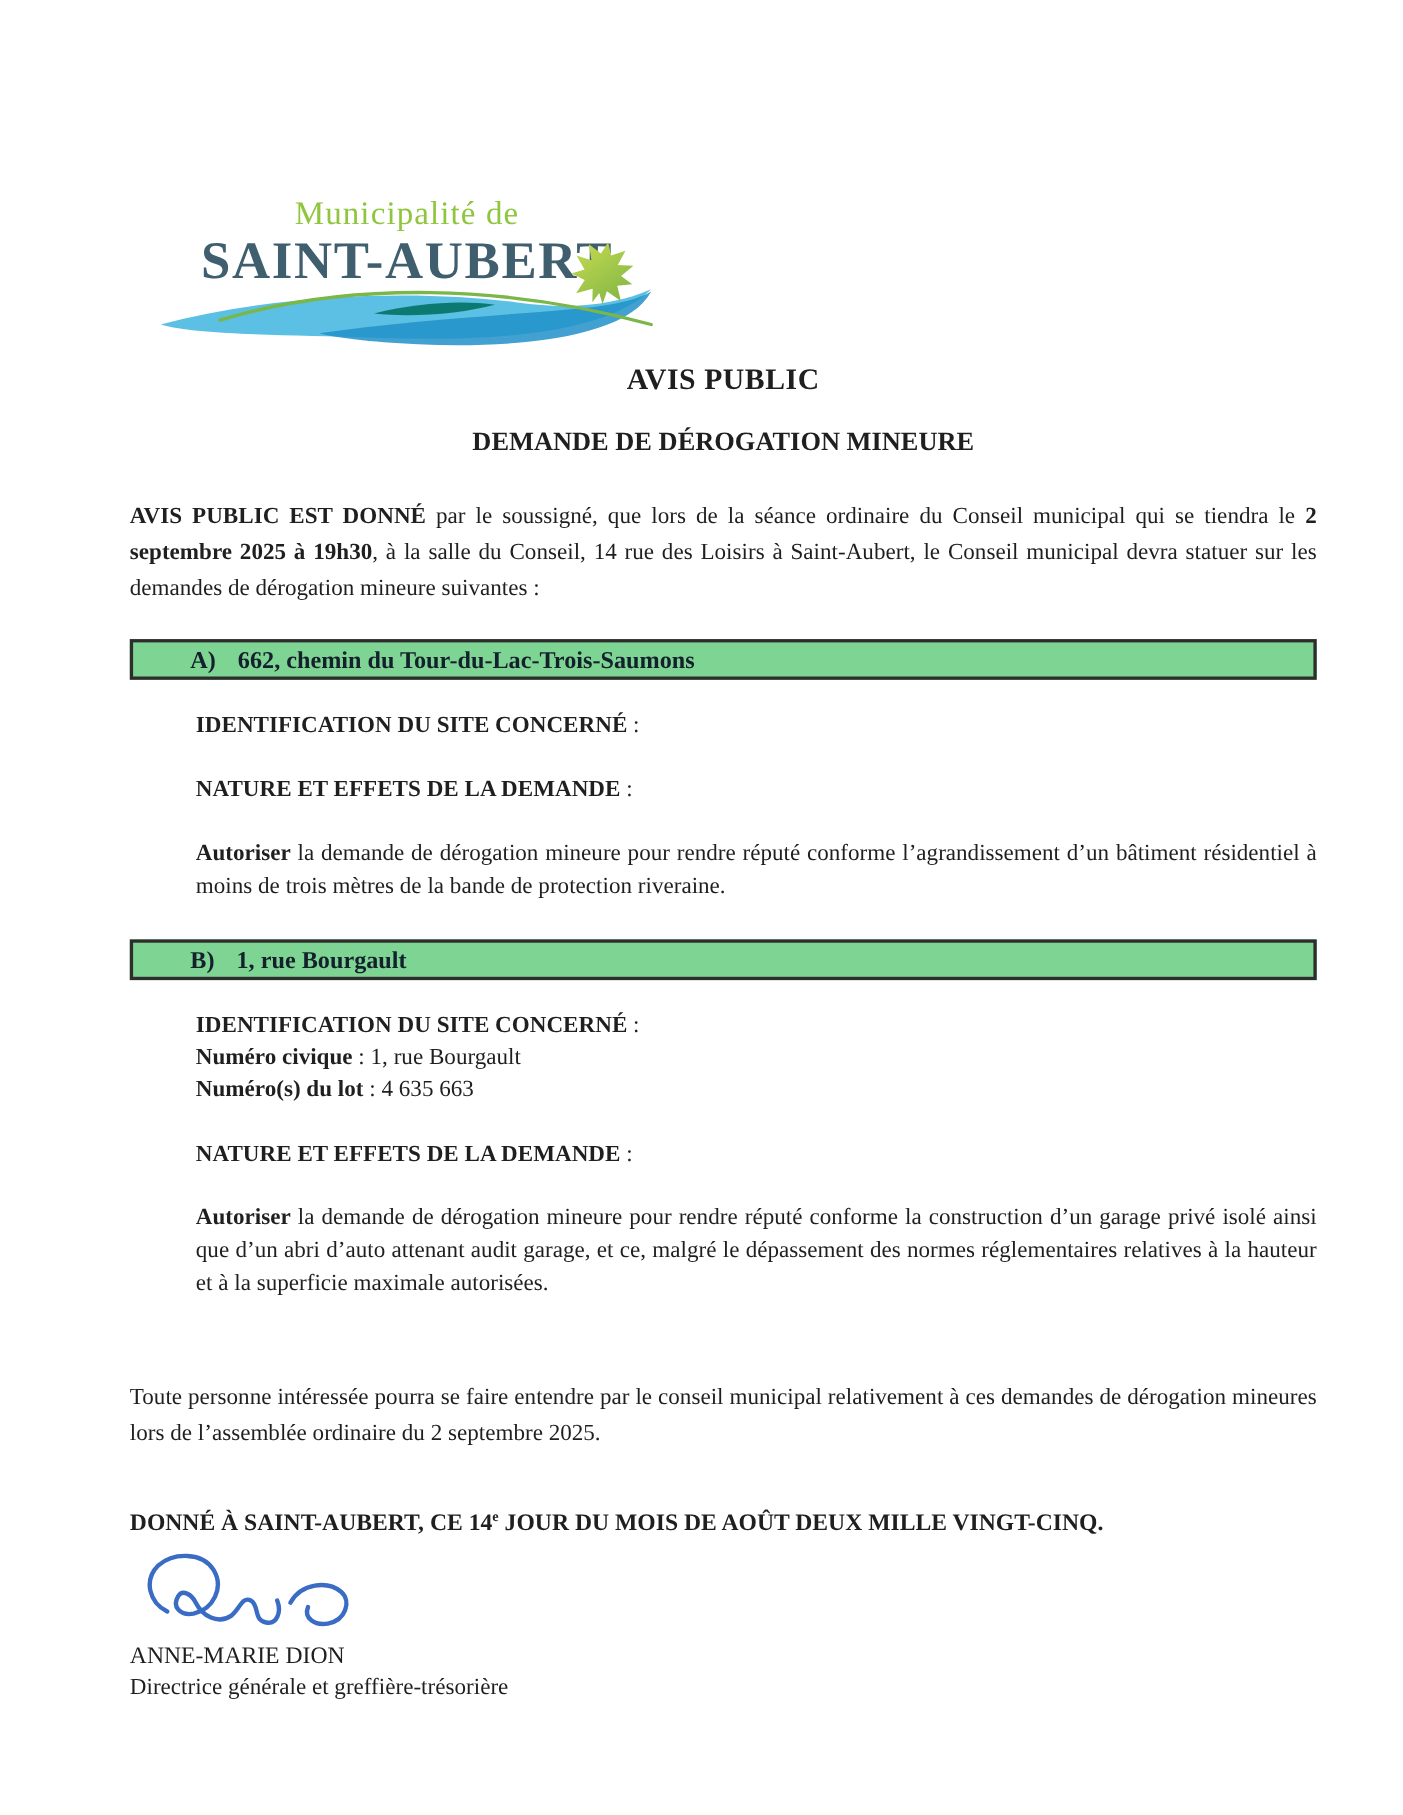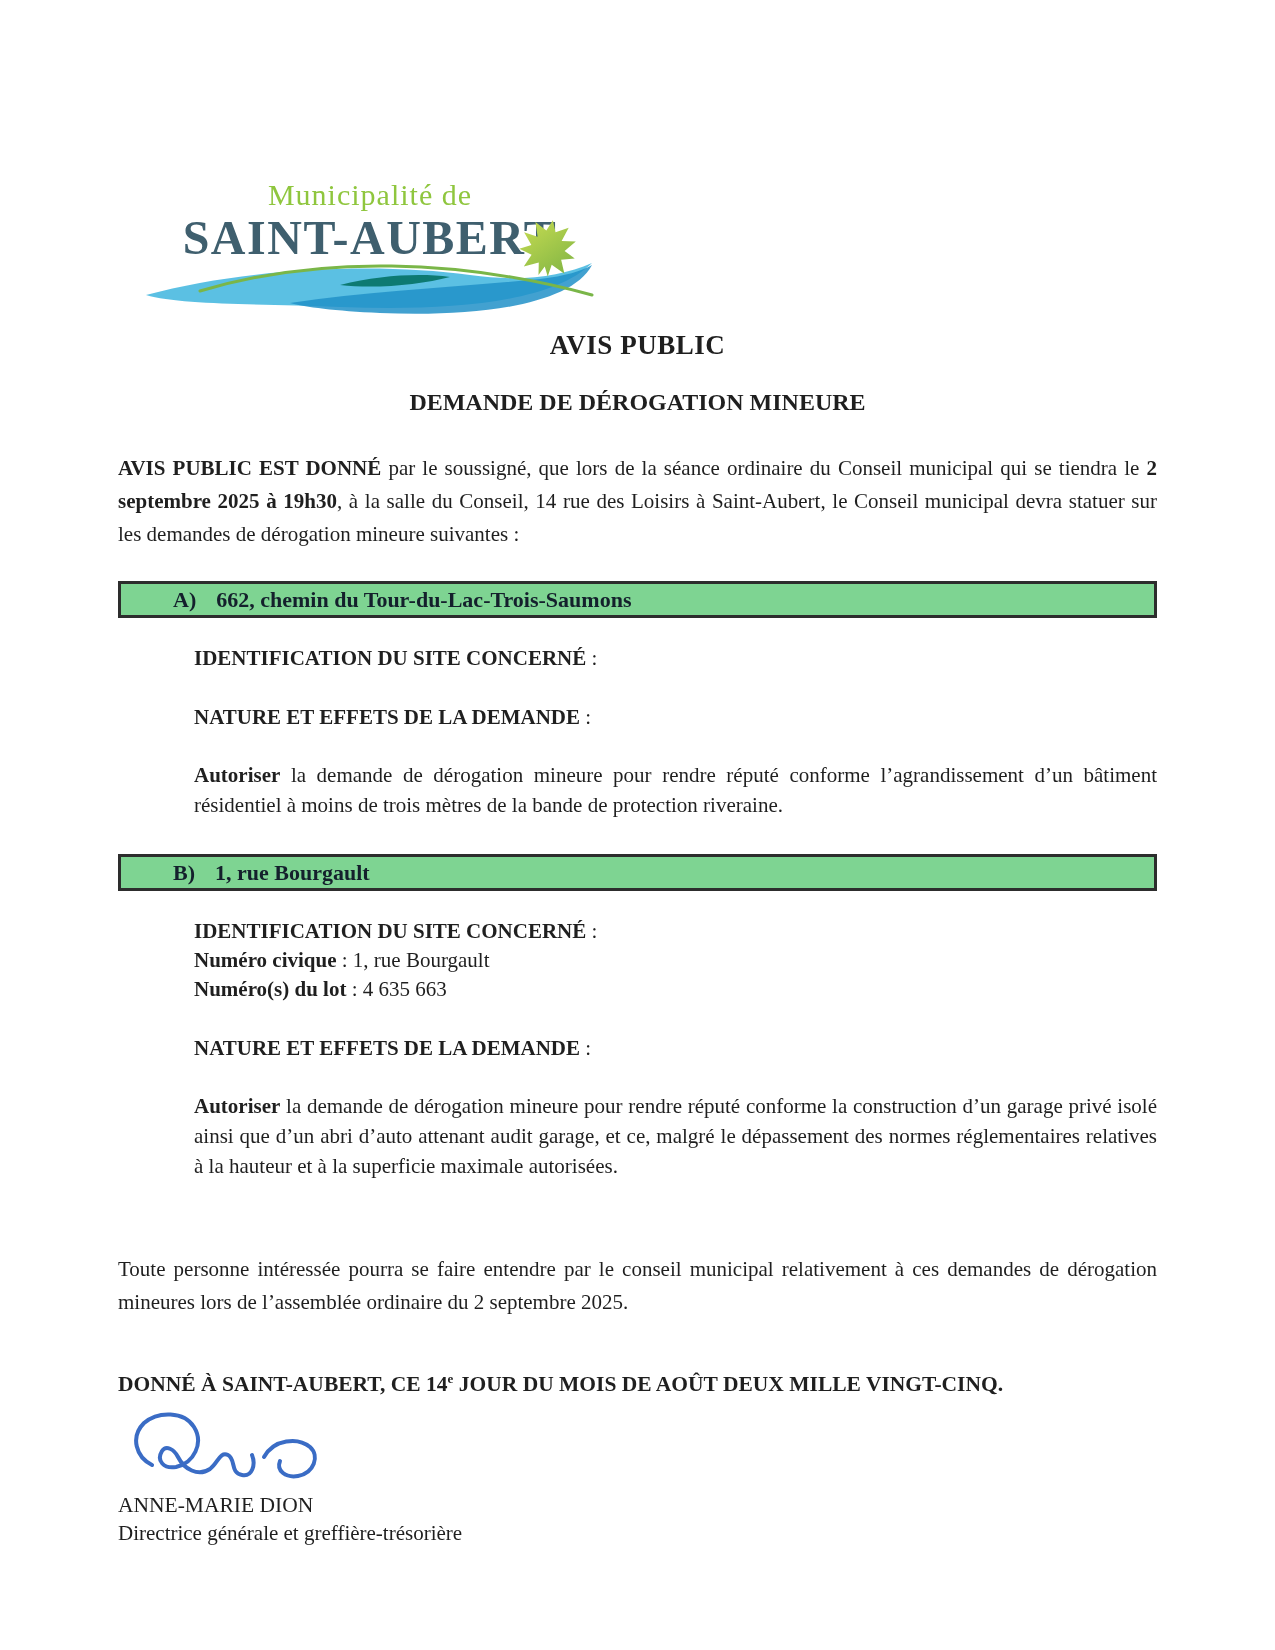--- a/index.html
+++ b/index.html
@@ -13,34 +13,34 @@
     overflow:hidden;
     border-radius:18px;
   }
   
   .logo { position:absolute; left:140px; top:178px; width:460px; text-align:center; }
   .logo-top { font-size:30px; letter-spacing:1px; }
   .logo-name { font-size:48px; font-weight:bold; letter-spacing:1.5px; margin-top:-2px; }
   .logo-waves { display:block; margin:-10px auto 0; }
   .leaf { position:absolute; right:22px; top:40px; width:60px; height:60px; transform:rotate(10deg); }
   
-  .content { padding:330px 118px 0 118px; }
+  .content { padding:330px 78px 0 118px; }
   .doc-title { text-align:center; font-size:27px; font-weight:bold; letter-spacing:.5px; }
   .doc-subtitle { text-align:center; font-size:24px; font-weight:bold; margin-top:28px; }
   .intro { margin-top:36px; font-size:21px; line-height:33px; text-align:justify; }
   .bar {
     margin-top:30px; height:37px;
     border:3px solid #2d2d2d;
     display:flex; align-items:center;
     padding-left:52px;
     font-weight:bold; font-size:22px; color:#14202c;
   }
   .bar-letter { margin-right:20px; }
   .bar-b { margin-top:34px; }
-  .section-body { margin-left:76px; font-size:21px; }
+  .section-body { margin-left:60px; font-size:21px; }
   .heading-line { margin-top:26px; line-height:29px; }
   .heading-line.nature { margin-top:30px; }
   .info-line { line-height:29px; }
   .section-para { margin-top:28px; line-height:30px; text-align:justify; }
   .closing { margin-top:72px; font-size:21px; line-height:33px; text-align:justify; }
   .given { margin-top:52px; font-weight:bold; font-size:21.5px; }
   .given sup { font-size:13px; }
   .signature { display:block; margin:8px 0 0 4px; }
   .sig-name { font-weight:normal; font-size:21.5px; margin-top:2px; }
   .sig-role { font-size:21px; margin-top:3px; }

